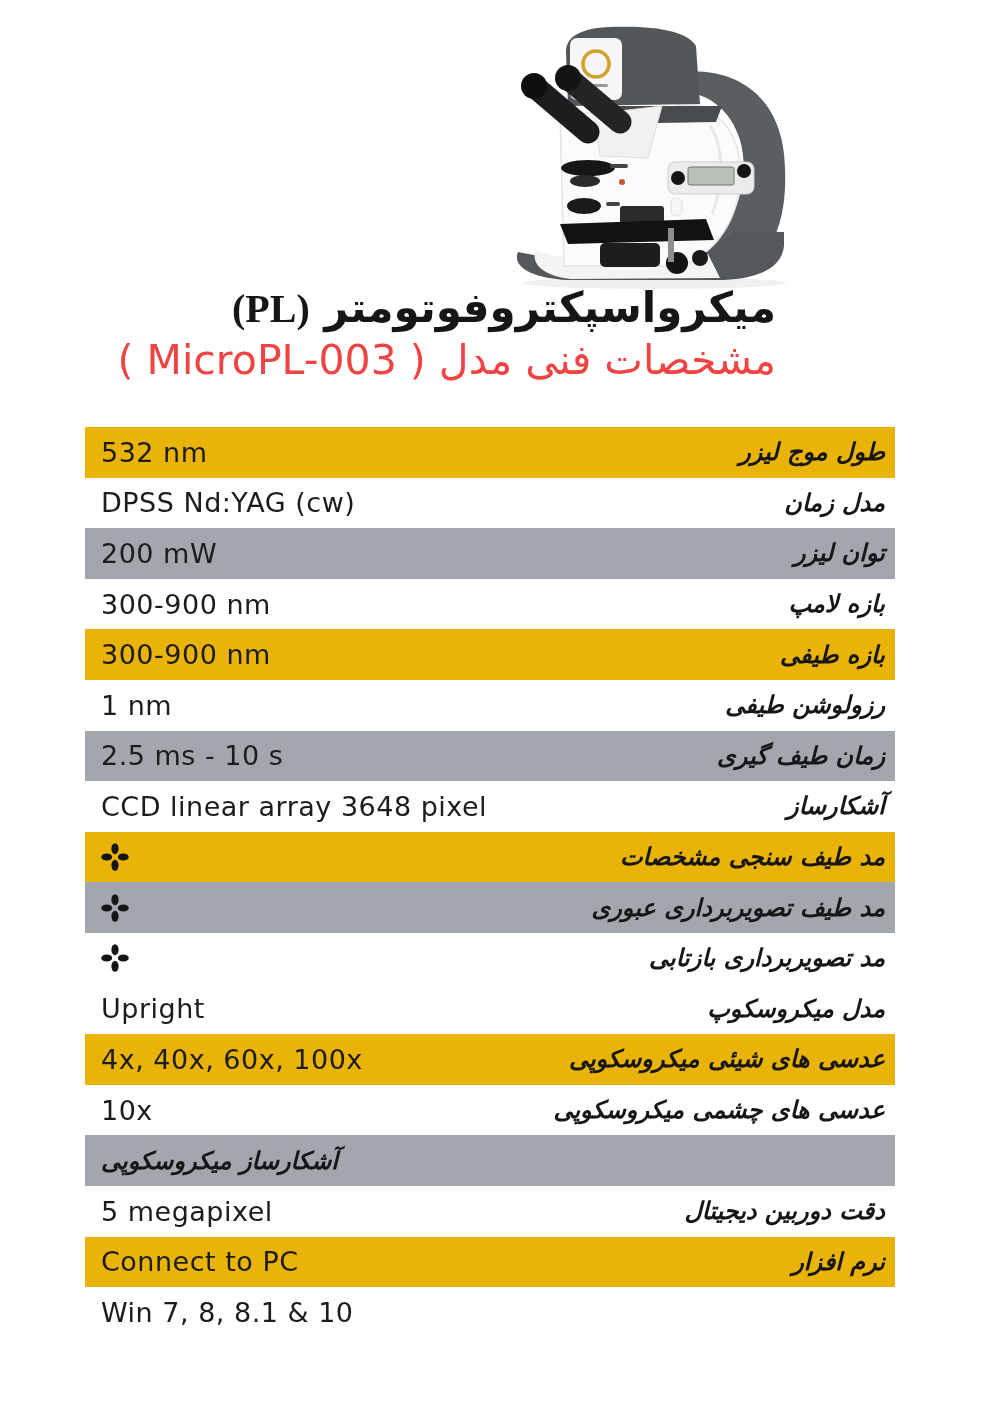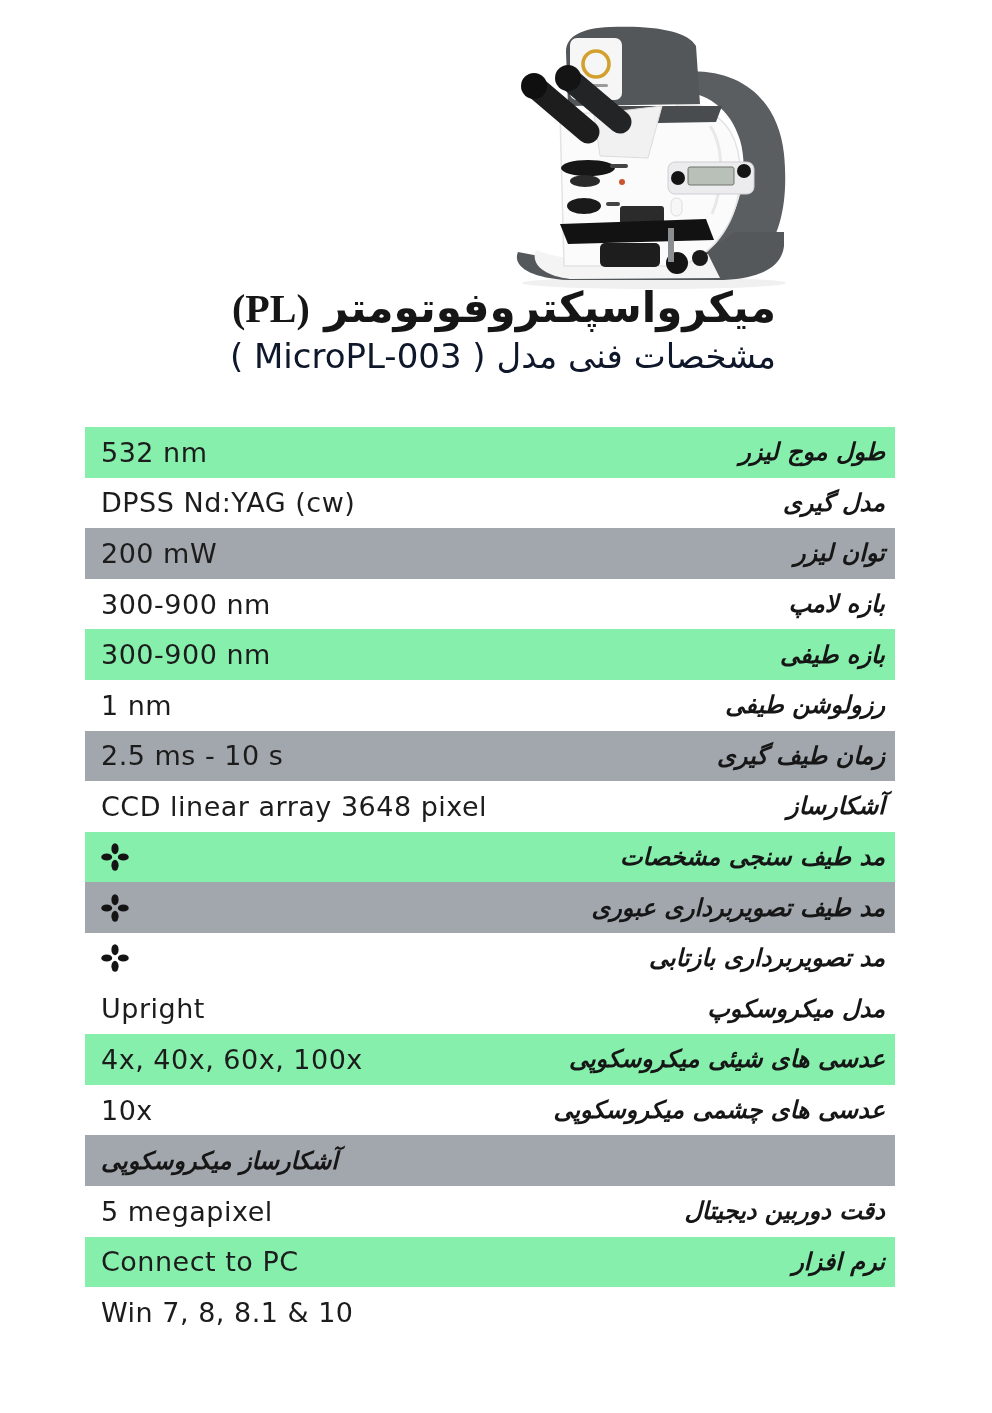--- a/index.html
+++ b/index.html
@@ -13,30 +13,30 @@
   .hero { position:absolute; left:452px; top:8px; width:320px; height:276px; }
   .hero svg { width:100%; height:100%; display:block; }
   
   .titles { position:absolute; top:276px; right:196px; left:60px; text-align:right; }
   .titles h1 {
     font-size:42px; font-weight:bold; color:#161616; line-height:1.15;
     font-family:"DejaVu Sans", sans-serif;
   }
   .title-en { font-family:"Liberation Serif", "DejaVu Serif", serif; font-weight:bold; font-size:40px; }
   .subtitle {
-    margin-top:4px; font-size:34px; color:#0f172a; line-height:1.2;
+    margin-top:4px; font-size:41px; color:#ef4444; line-height:1.2;
     font-family:"DejaVu Sans", sans-serif;
   }
   
   .spec-table { position:absolute; left:65px; top:419px; width:810px; }
   .spec-row {
     height:50.6px; display:flex; align-items:center; justify-content:space-between;
     padding:0 10px 0 16px;
   }
-  .spec-row.salmon { background:#86efac; }
+  .spec-row.salmon { background:#eab308; }
   .spec-row.gray   { background:#A2A7AD;gap:44px; }
   .spec-row.white  { background:transparent; }
   .spec-value {
     font-size:27px; color:#1c1c1c; direction:ltr; white-space:nowrap;
     letter-spacing:0.5px;
   }
   .spec-label {
     font-size:24px; font-weight:bold; color:#161616; direction:rtl; white-space:nowrap;font-style:italic;
   }
   .mode-icon { display:flex; align-items:center; }
@@ -120,21 +120,21 @@
 
   <div class="spec-table">
       <div class="spec-row salmon">
     <span class="spec-value">532 nm</span>
 
     <span class="spec-label">طول موج لیزر</span>
   </div>
       <div class="spec-row white">
     <span class="spec-value">DPSS Nd:YAG (cw)</span>
 
-    <span class="spec-label">مدل گیری</span>
+    <span class="spec-label">مدل زمان</span>
   </div>
       <div class="spec-row gray">
     <span class="spec-value">200 mW</span>
 
     <span class="spec-label">توان لیزر</span>
   </div>
       <div class="spec-row white">
     <span class="spec-value">300-900 nm</span>
 
     <span class="spec-label">بازه لامپ</span>

